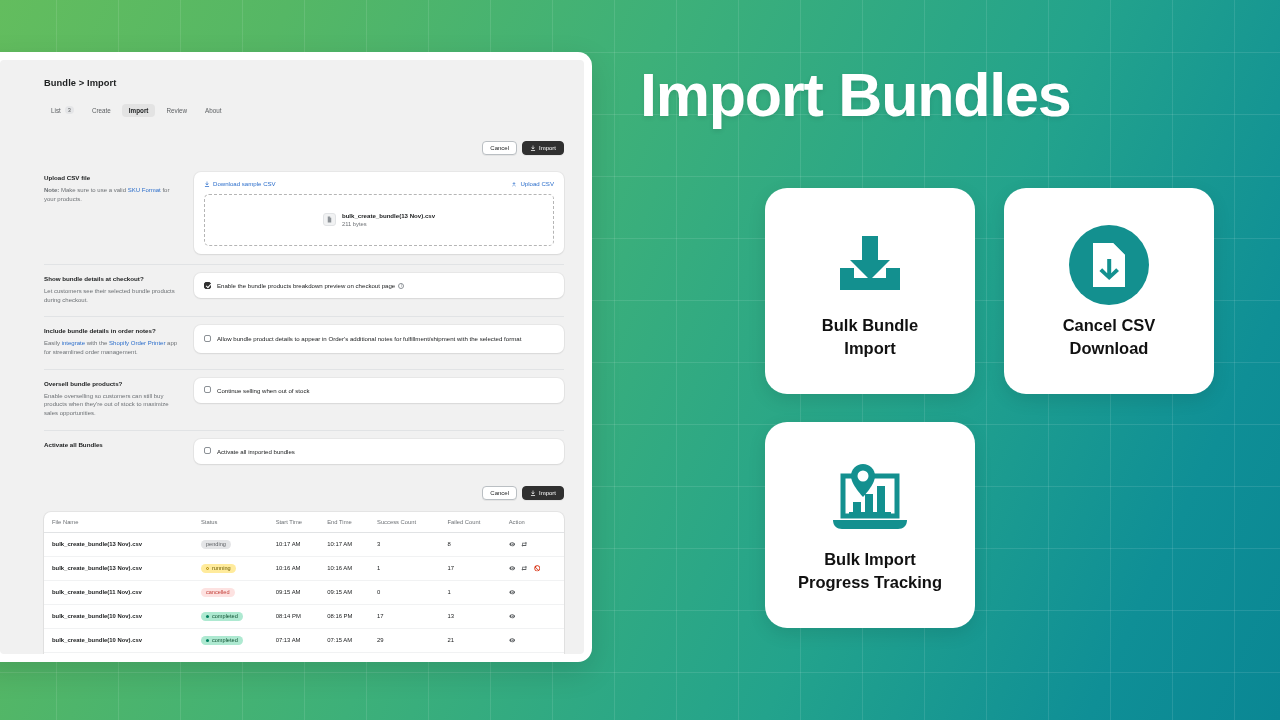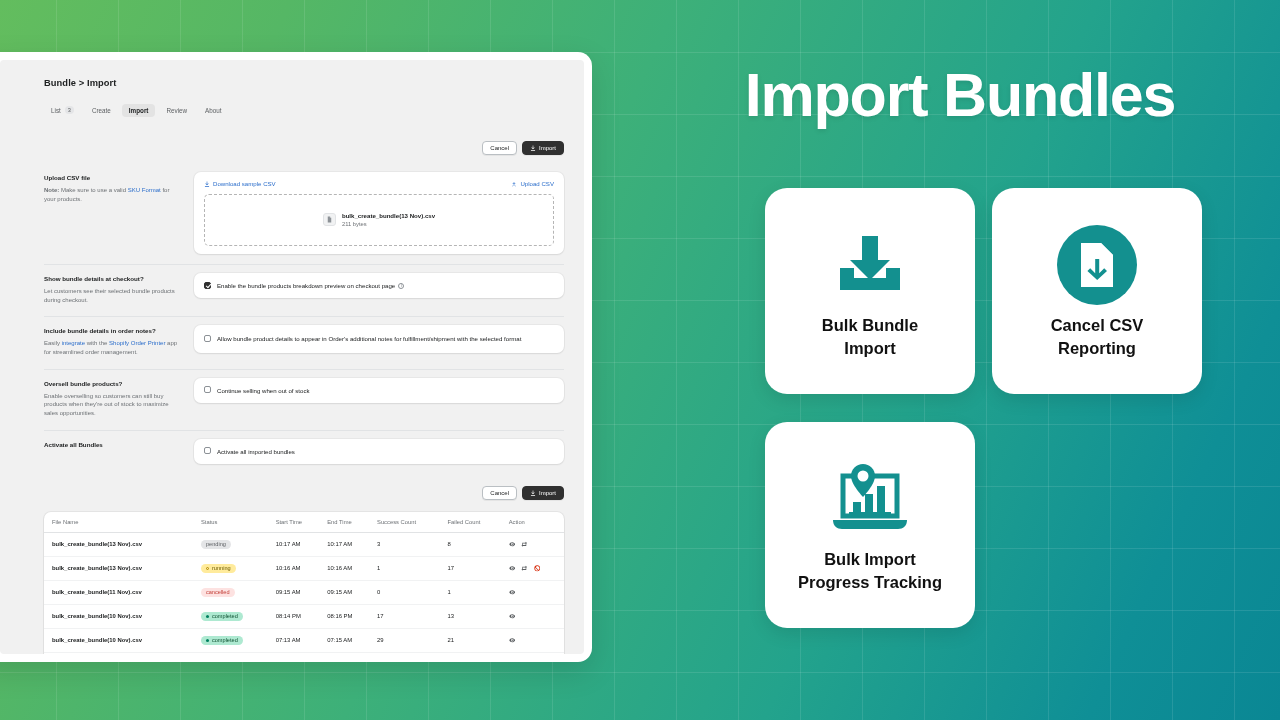--- a/index.html
+++ b/index.html
@@ -165,29 +165,29 @@
     display: flex; justify-content: space-between; align-items: center;
     padding: 7px 8px; font-size: 5.9px; color: #202223;
   }
 
   
   #right {
     position: absolute; left: 640px; top: 0; width: 640px; height: 720px;
   }
   #headline {
     position: absolute; left: 0; right: 0; top: 60px;
-    text-align: center;
+    text-align: left;
     color: #fff; font-weight: bold; font-size: 61px; letter-spacing: -1.2px;
     text-shadow: 0 2px 5px rgba(0,0,0,0.10);
   }
   #cards {
     position: absolute; left: 125px; top: 188px;
     width: 482px;
     display: grid; grid-template-columns: 210px 210px; grid-template-rows: 206px 206px;
-    gap: 28px 17px;
+    gap: 28px 29px;
   }
   .tile {
     background: #fff; border-radius: 22px;
     border: 4px solid rgba(255,255,255,0.38);
     box-shadow: 0 6px 18px rgba(0,0,0,0.10);
     display: flex; flex-direction: column; align-items: center; justify-content: center;
     padding: 10px;
   }
   .tile-ico { height: 86px; display: flex; align-items: center; justify-content: center; margin-bottom: 6px; }
   .tile-ico svg { display: block; }
@@ -502,21 +502,21 @@
       <div class="tile-ico">
         <svg width="80" height="80" viewBox="0 0 80 80">
           <circle cx="40" cy="40" r="40" fill="#13908f"></circle>
           <path d="M24 18h20l12 12v32H24z" fill="#fff"></path>
           <path d="M44 18l12 12H44z" fill="#fff"></path>
           <path d="M38.2 34h4v14.2l5-5 2.8 2.9L40.2 55l-9.8-8.9 2.8-2.9 5 5z" fill="#13908f"></path>
         </svg>
       </div>
       <div class="tile-lbl">
         <div>Cancel CSV</div>
-        <div>Reporting</div>
+        <div>Download</div>
       </div>
     </div>
 
 
     <div class="tile">
       <div class="tile-ico">
         <svg width="78" height="70" viewBox="0 0 78 70" fill="#13908f">
           <path d="M12 12h54v40H12z" fill="none" stroke="#13908f" stroke-width="5"></path>
           <path d="M2 56h74c0 6-4 9-9 9H11c-5 0-9-3-9-9z"></path>
           <rect x="22" y="38" width="8" height="12"></rect>

